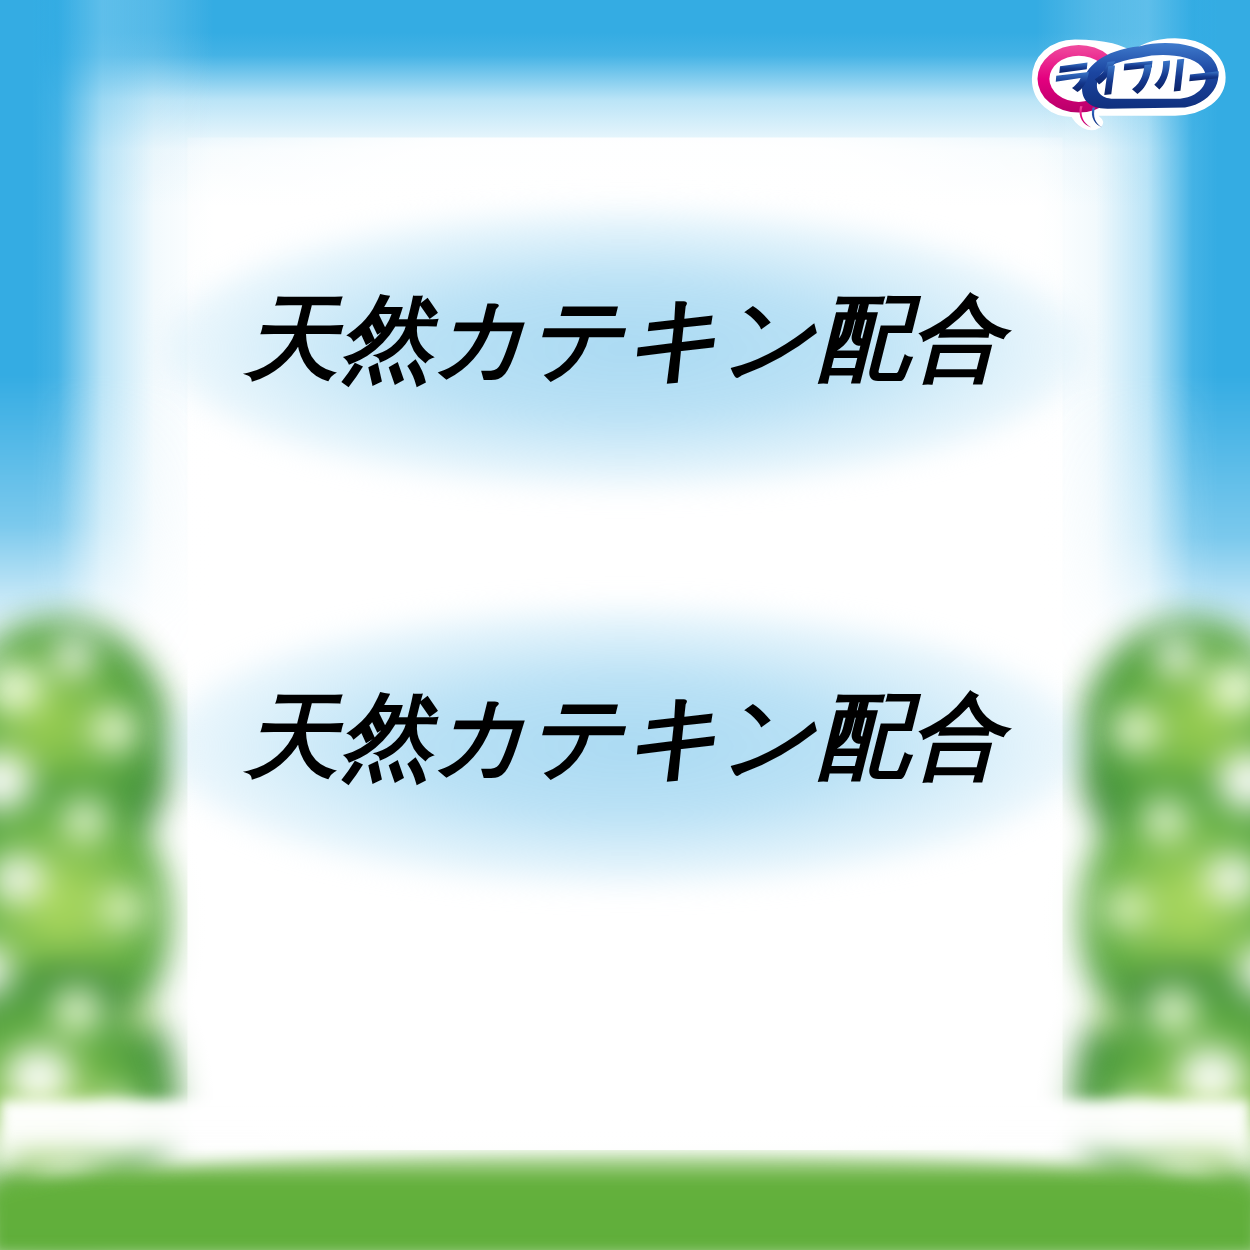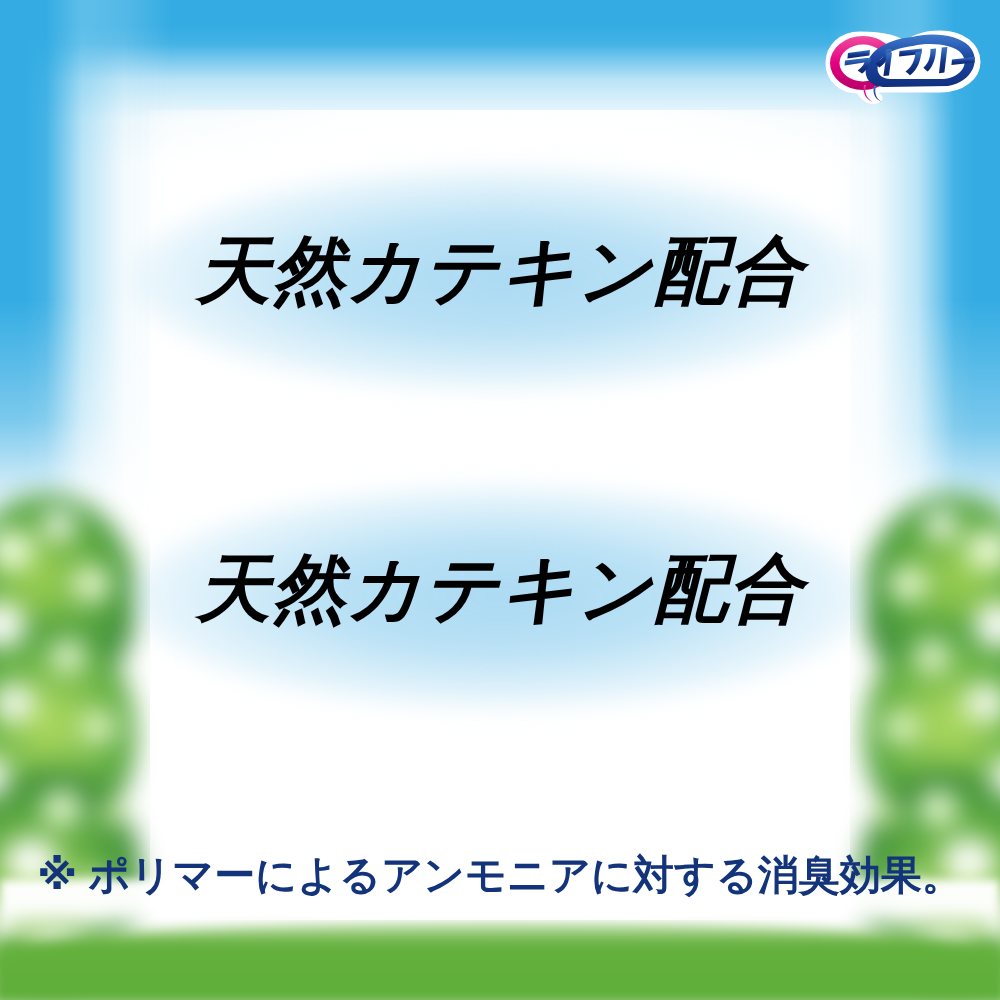--- a/index.html
+++ b/index.html
@@ -308,15 +308,14 @@
         <path d="M140 33.5 L163 31 L162.4 36.6 L139.4 39 Z"></path>
       </g>
     </svg>
   </div>
 
   <div class="headline" id="headline-1">天然カテキン配合</div>
 
   <div class="headline" id="headline-2">天然カテキン配合</div>
 
 
-  <div id="footnote">※ ポリマーによるアンモニアに対する消臭効果。</div>
 
 </div>
 
 </body></html>

